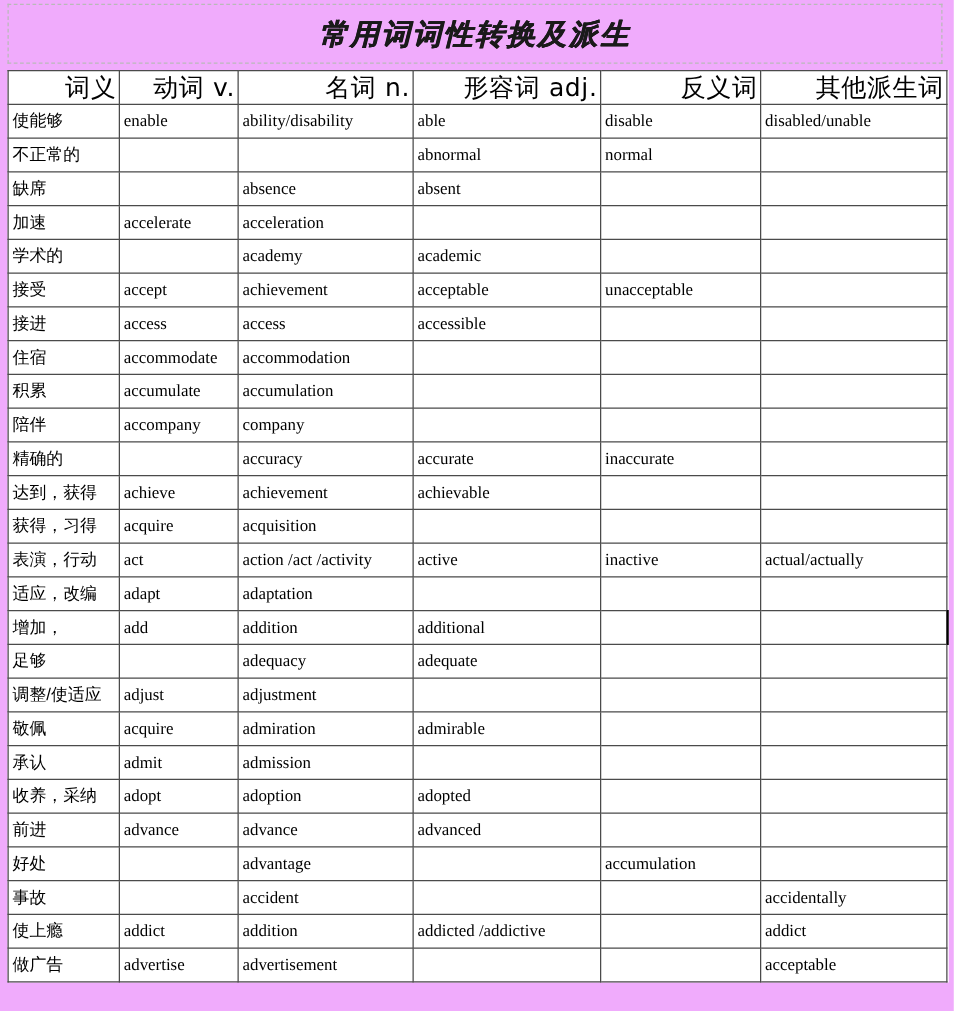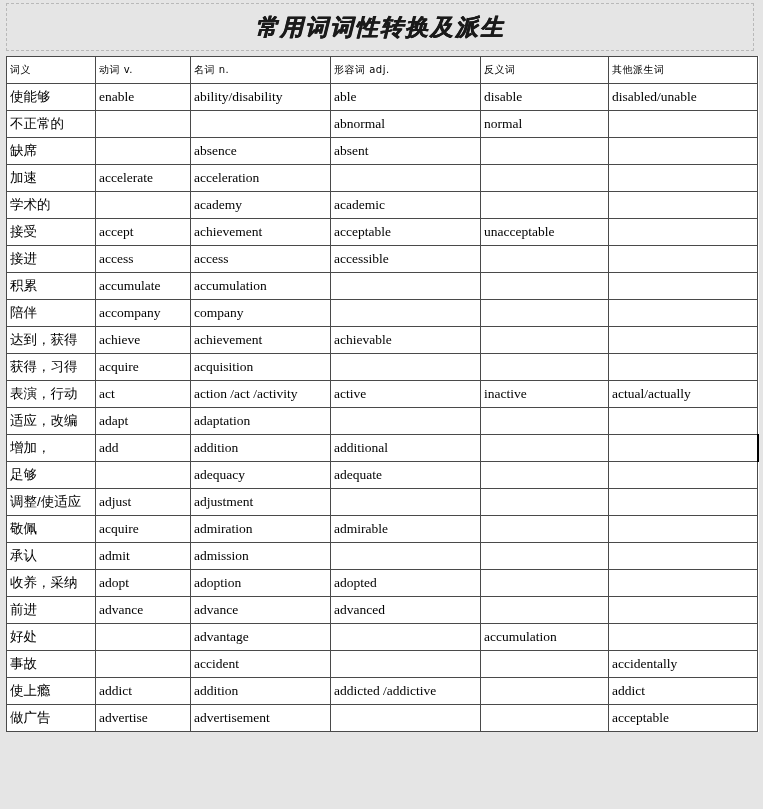--- a/index.html
+++ b/index.html
@@ -15,21 +15,21 @@
     color: #000000;
     overflow: hidden;
     position: relative;
   }
 
   
   .page {
     position: relative;
     width: 763px;
     height: 809px;
-    background: #e5e5e5;
+    background: #f0abfc;
   }
 
   
   .title-frame {
     position: absolute;
     left: 6px;
     top: 3px;
     width: 748px;
     height: 48px;
     border: 1px dashed #b9b9b9;
@@ -71,22 +71,22 @@
     font-size: 13.5px;
     line-height: 26px;
     height: 26px;
     vertical-align: middle;
     white-space: nowrap;
     overflow: hidden;
     font-weight: normal;
   }
   
   .word-table thead th {
-    text-align: left;
-    font-size: 10px;
+    text-align: right;
+    font-size: 20px;
     letter-spacing: 0.5px;
   }
   
   .word-table tbody td {
     text-align: left;
   }
   
   .col-meaning {
     font-family: Liberation Sans, sans-serif;
     font-size: 13px;
@@ -186,33 +186,49 @@
         </tr>
         <tr>
           <td class="col-meaning">接进</td>
           <td>access</td>
           <td>access</td>
           <td>accessible</td>
           <td></td>
           <td></td>
         </tr>
         <tr>
+          <td class="col-meaning">住宿</td>
+          <td>accommodate</td>
+          <td>accommodation</td>
+          <td></td>
+          <td></td>
+          <td></td>
+        </tr>
+        <tr>
           <td class="col-meaning">积累</td>
           <td>accumulate</td>
           <td>accumulation</td>
           <td></td>
           <td></td>
           <td></td>
         </tr>
         <tr>
           <td class="col-meaning">陪伴</td>
           <td>accompany</td>
           <td>company</td>
           <td></td>
           <td></td>
+          <td></td>
+        </tr>
+        <tr>
+          <td class="col-meaning">精确的</td>
+          <td></td>
+          <td>accuracy</td>
+          <td>accurate</td>
+          <td>inaccurate</td>
           <td></td>
         </tr>
         <tr>
           <td class="col-meaning">达到，获得</td>
           <td>achieve</td>
           <td>achievement</td>
           <td>achievable</td>
           <td></td>
           <td></td>
         </tr>

